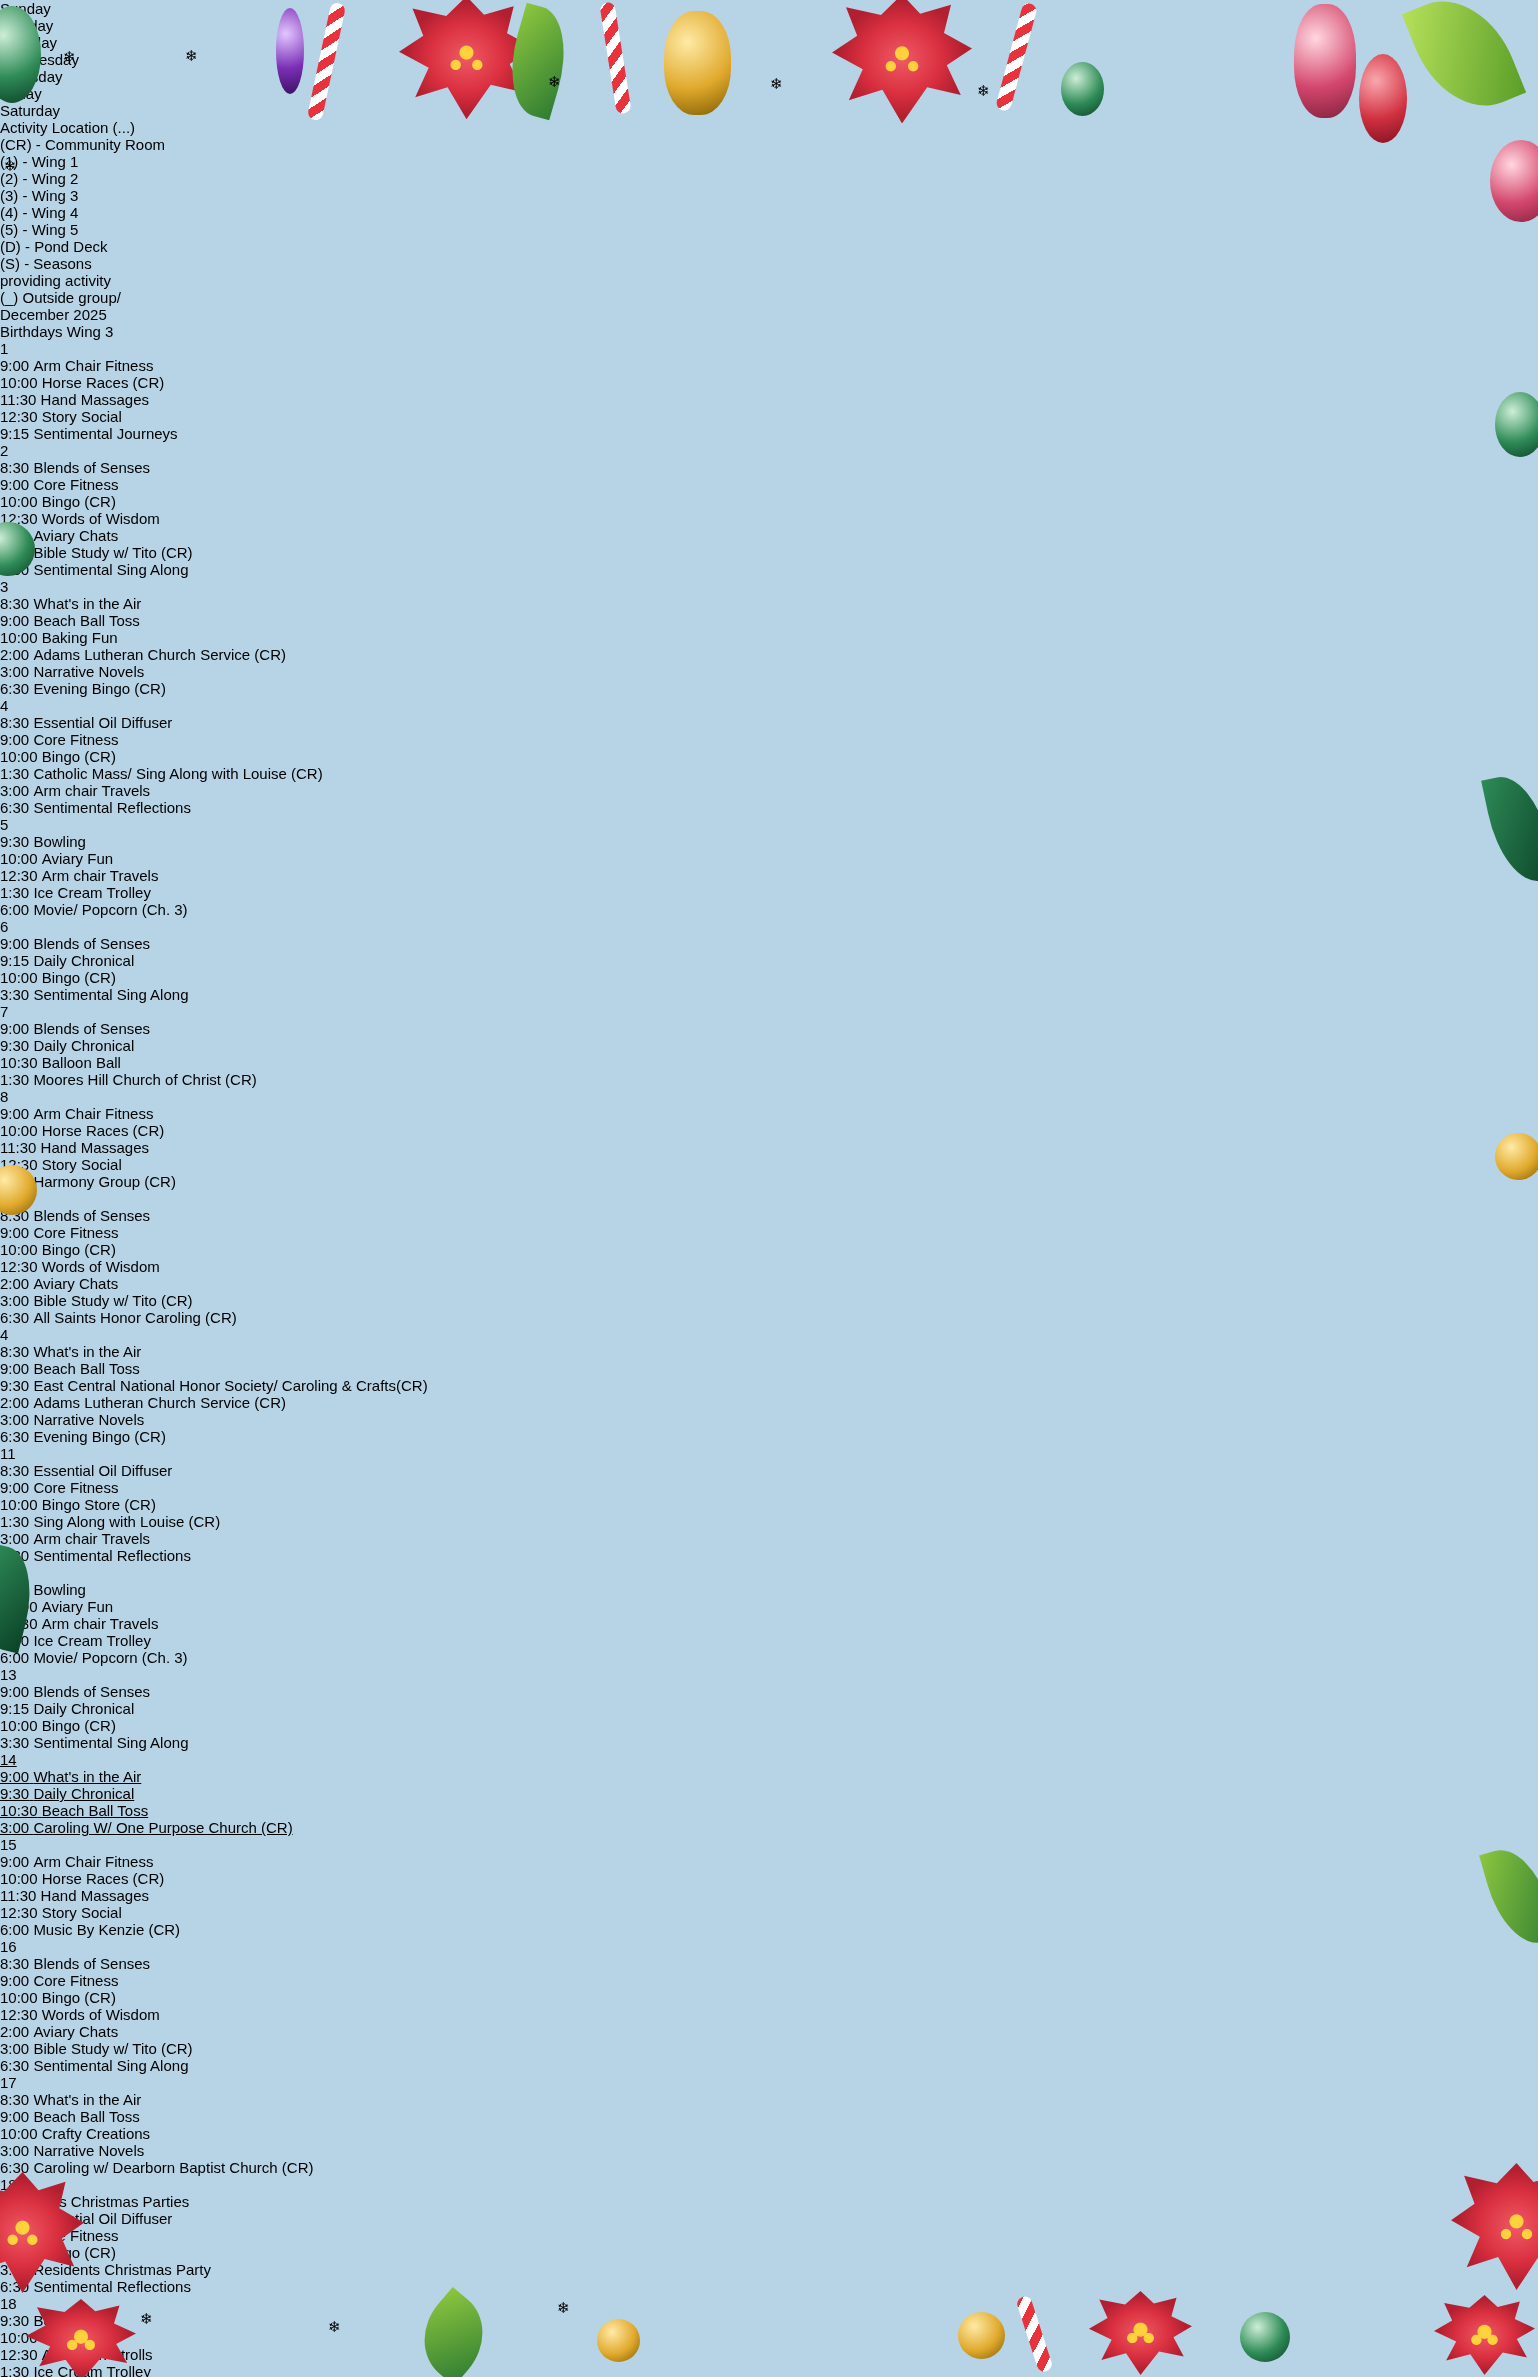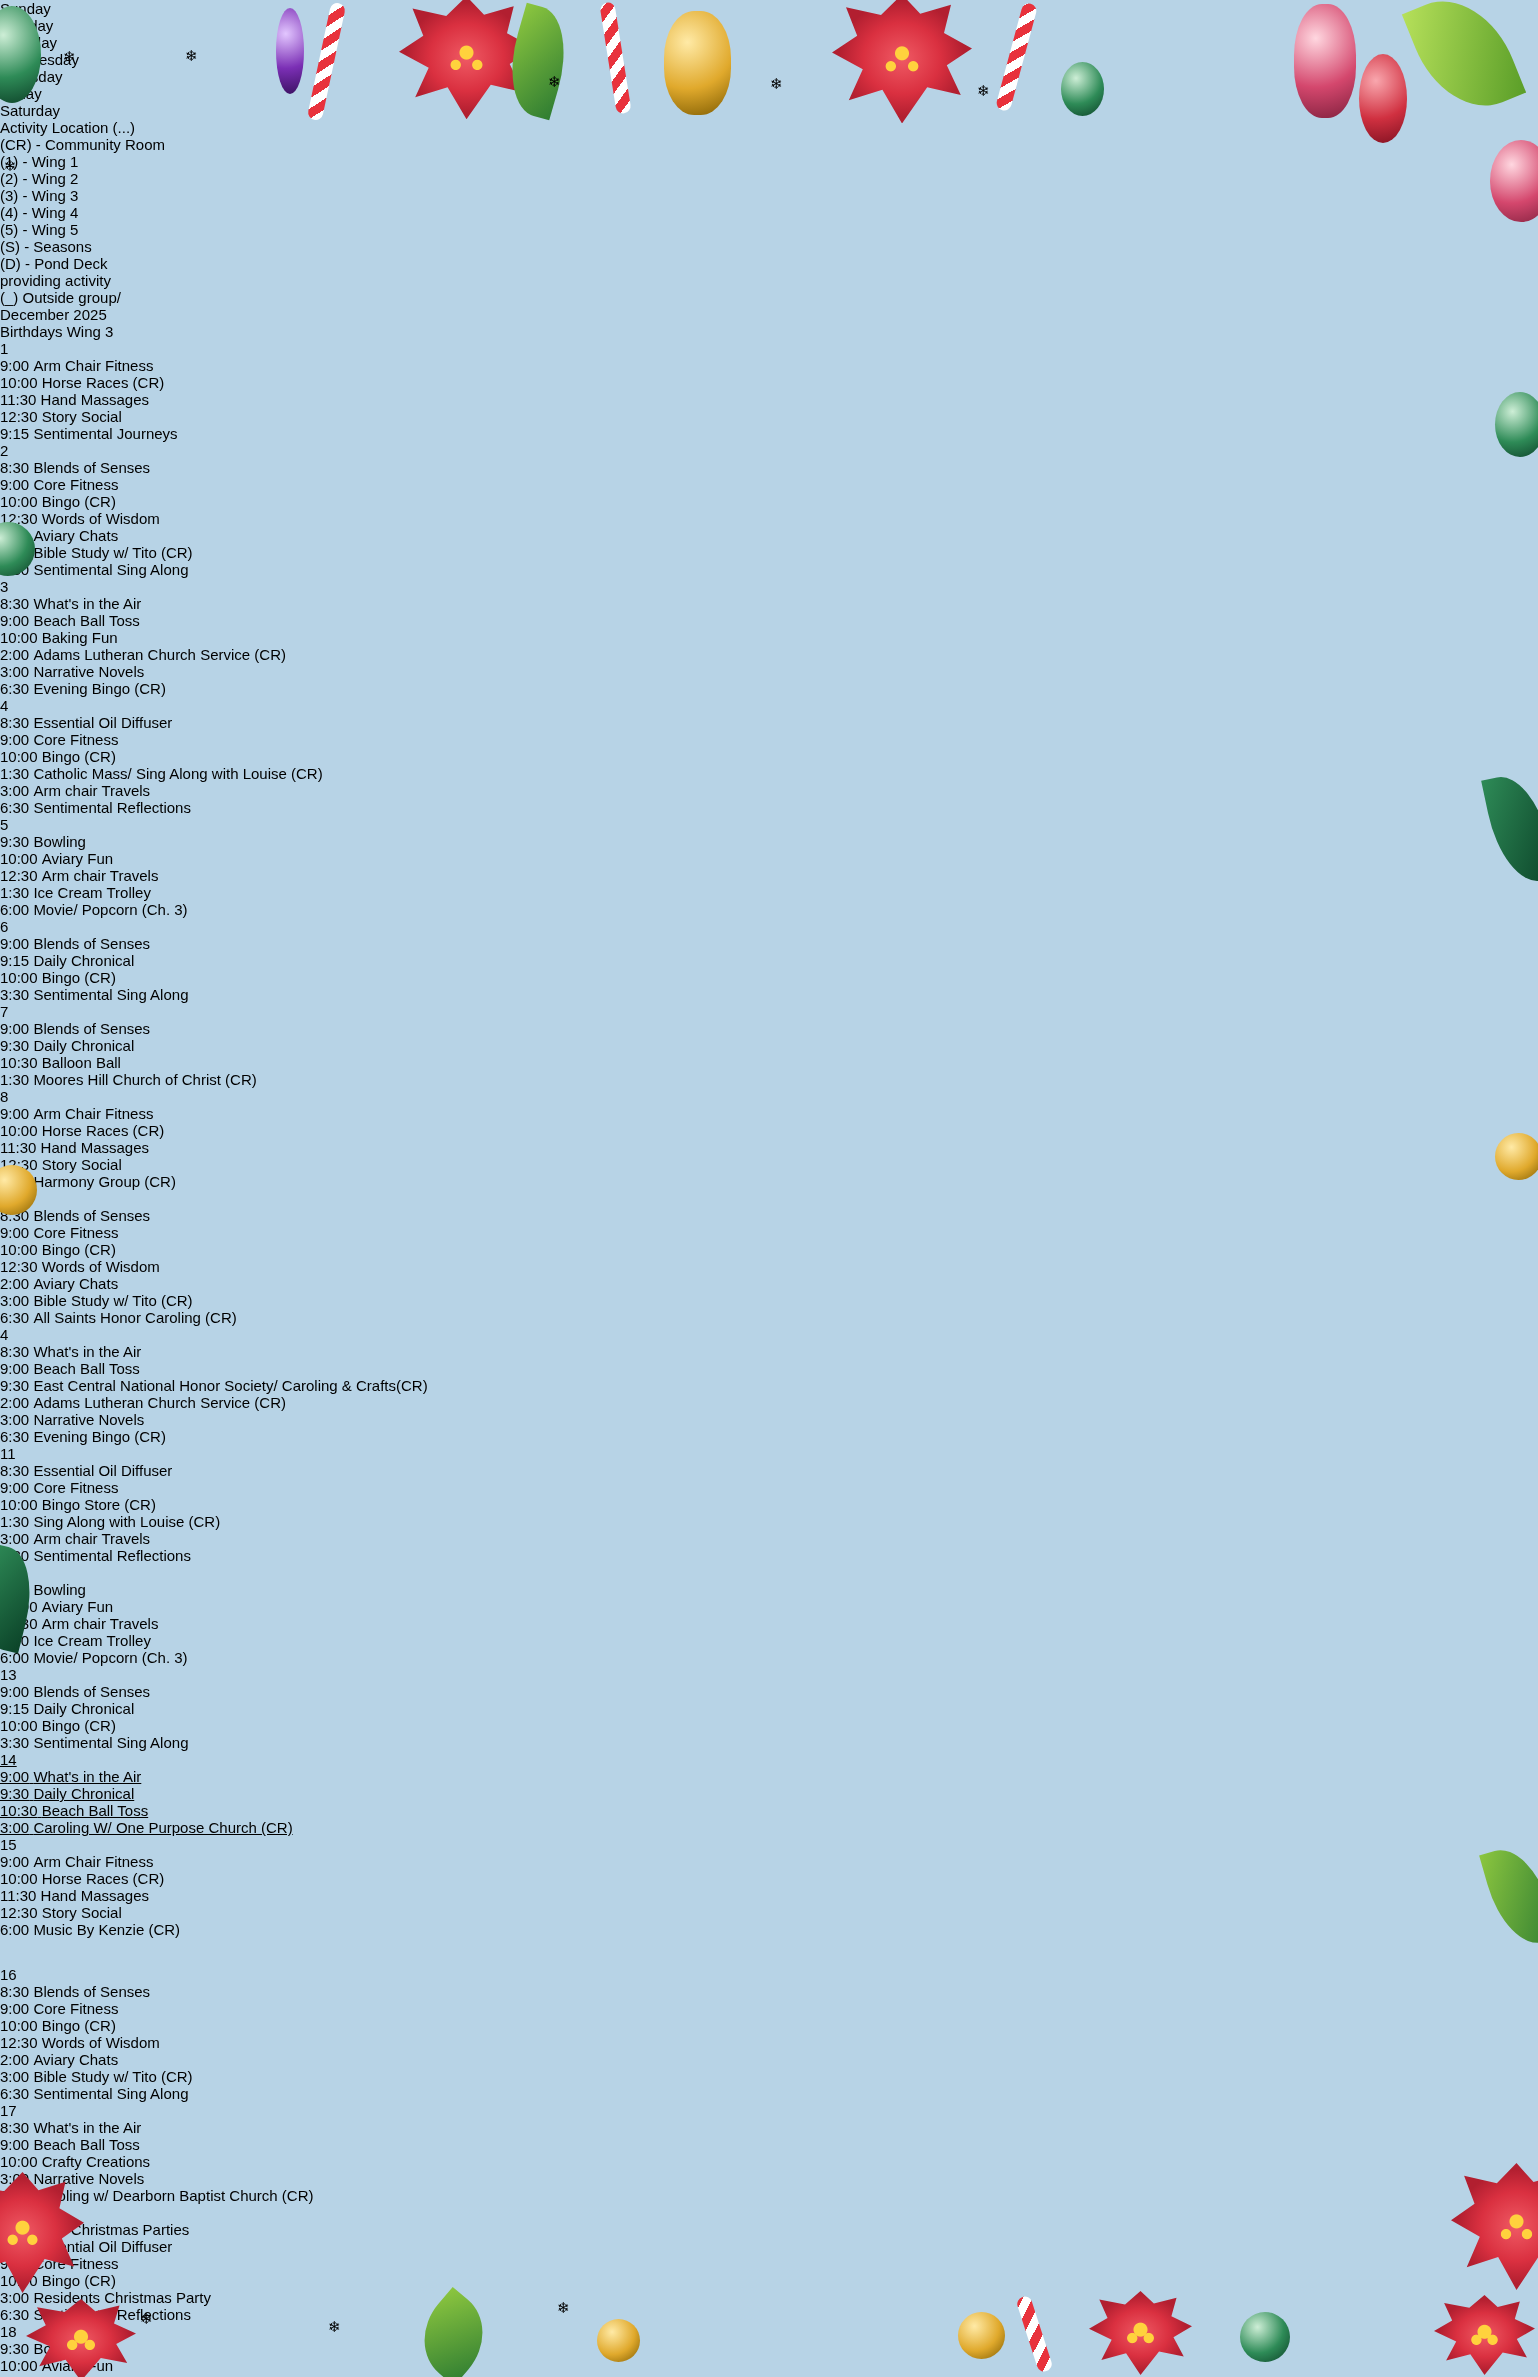--- a/index.html
+++ b/index.html
@@ -155,22 +155,22 @@
 
   <div class="cell legend" style="grid-row:2;grid-column:1;">
     <div class="legend-title">Activity Location (...)</div>
     <div id="legend-lines">
         <div class="legend-line">(CR) - Community Room</div>
         <div class="legend-line">(1)  - Wing 1</div>
         <div class="legend-line">(2)  - Wing 2</div>
         <div class="legend-line">(3)  - Wing 3</div>
         <div class="legend-line">(4)  - Wing 4</div>
         <div class="legend-line">(5)  - Wing 5</div>
+        <div class="legend-line">(D)  - Pond Deck</div>
         <div class="legend-line">(S)  - Seasons</div>
-        <div class="legend-line">(D)  - Pond Deck</div>
       </div>
     <div class="legend-note">providing activity</div>
     <div class="legend-note">(_) Outside group/</div>
   </div>
 
   <div class="cell title-cell lastrow lastcol">
     <div class="month-title">December 2025</div>
     <div class="wing-row">
       <span class="birthdays">Birthdays</span>
       <span class="wing">Wing 3</span>
@@ -293,21 +293,21 @@
       <div class="ev"><span class="t">3:00</span>&nbsp;<span>Caroling W/ One Purpose Church (CR)</span></div>
     </div>
     <div class="cell day" style="grid-area: 4 / 2;">
       <div class="date">15</div>
       <div class="ev"><span class="t">9:00</span>&nbsp;<span>Arm Chair Fitness</span></div>
       <div class="ev"><span class="t">10:00</span>&nbsp;<span>Horse Races (CR)</span></div>
       <div class="ev"><span class="t">11:30</span>&nbsp;<span>Hand Massages</span></div>
       <div class="ev"><span class="t">12:30</span>&nbsp;<span>Story Social</span></div>
       <div class="ev"><span class="t">6:00</span>&nbsp;<span>Music By Kenzie (CR)</span></div>
     </div>
-    <div class="cell day" style="grid-area: 4 / 3; margin-top: 28px;">
+    <div class="cell day" style="grid-area: 4 / 3;">
       <div class="date">16</div>
       <div class="ev"><span class="t">8:30</span>&nbsp;<span>Blends of Senses</span></div>
       <div class="ev"><span class="t">9:00</span>&nbsp;<span>Core Fitness</span></div>
       <div class="ev"><span class="t">10:00</span>&nbsp;<span>Bingo (CR)</span></div>
       <div class="ev"><span class="t">12:30</span>&nbsp;<span>Words of Wisdom</span></div>
       <div class="ev"><span class="t">2:00</span>&nbsp;<span>Aviary Chats</span></div>
       <div class="ev"><span class="t">3:00</span>&nbsp;<span class="u">Bible Study w/ Tito (CR)</span></div>
       <div class="ev"><span class="t">6:30</span>&nbsp;<span>Sentimental Sing Along</span></div>
     </div>
     <div class="cell day" style="grid-area: 4 / 4;">

